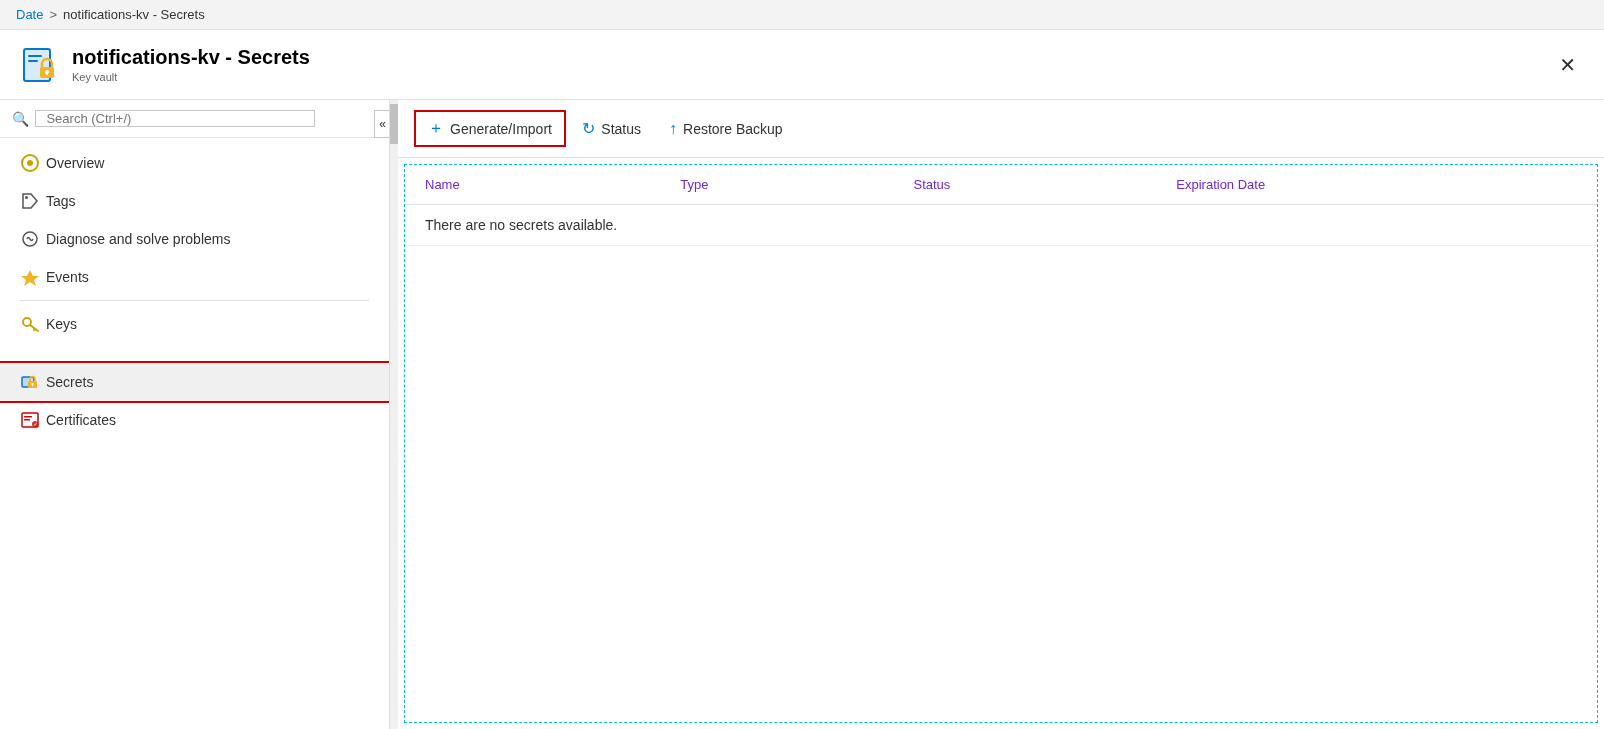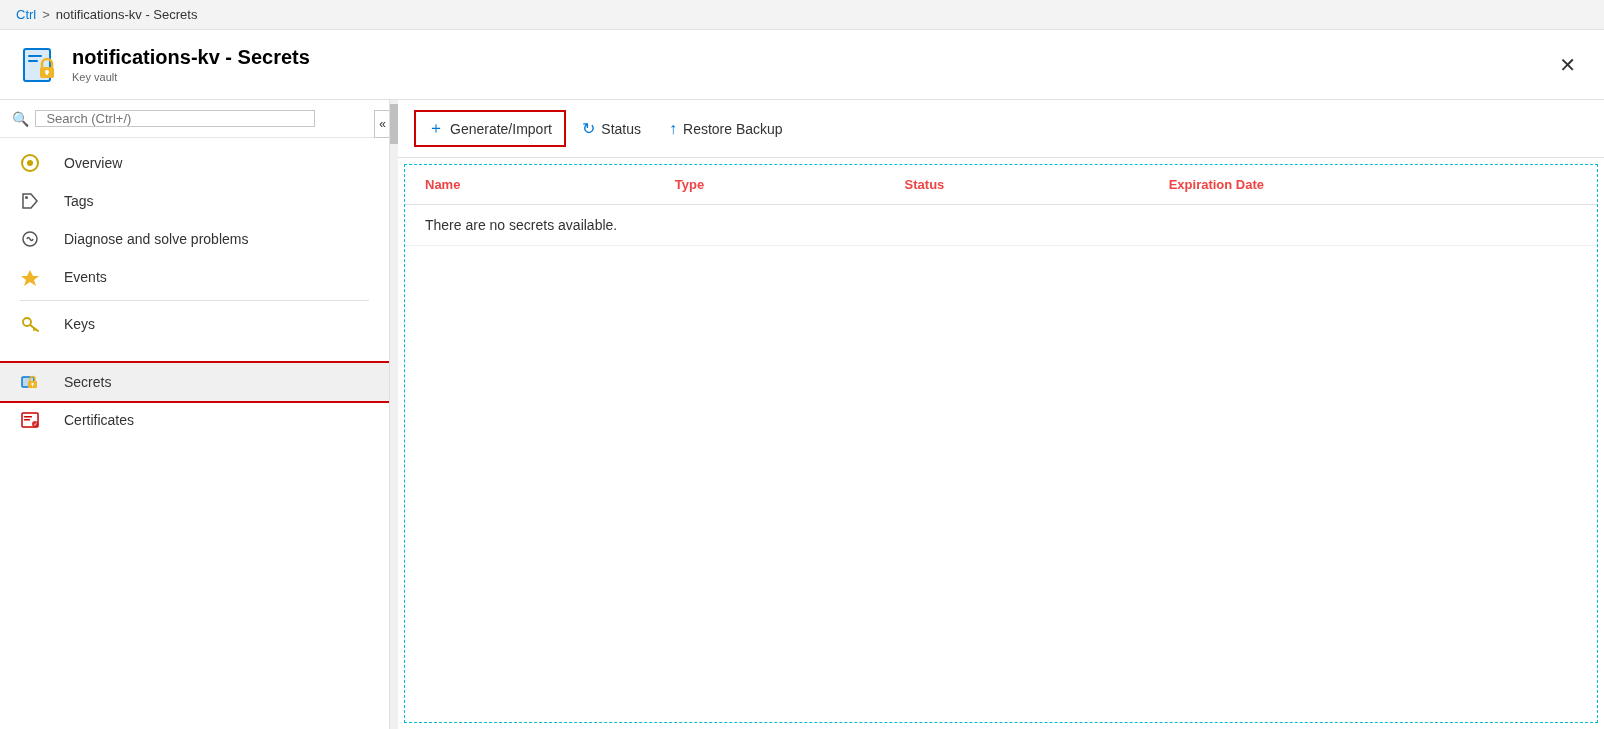--- a/index.html
+++ b/index.html
@@ -103,21 +103,21 @@
 
     .nav-section { padding: 6px 0; }
     .nav-section-divider {
       border: none;
       border-top: 1px solid #e0e0e0;
       margin: 4px 20px;
     }
     .nav-item {
       display: flex;
       align-items: center;
-      gap: 24px;
+      gap: 6px;
       padding: 9px 20px;
       cursor: pointer;
       font-size: 14px;
       color: #333;
       text-decoration: none;
     }
     .nav-item.active {
       background: #e8e8e8;
       outline: 2px solid #e00;
       margin-top: 20px;
@@ -170,23 +170,23 @@
       border: 1.5px dashed #00bcd4;
       margin: 6px;
     }
     .data-table {
       width: 100%;
       border-collapse: collapse;
     }
     .data-table th {
       text-align: left;
       padding: 12px 20px;
-      font-weight: 700;
+      font-weight: 400;
       font-size: 13px;
-      color: #ef4444;
+      color: #6d28d9;
       background: #fff;
       border-bottom: 1px solid #e0e0e0;
     }
     .data-table td {
       padding: 12px 20px;
       font-size: 14px;
       color: #333;
       border-bottom: 1px solid #f0f0f0;
     }
 
@@ -205,21 +205,21 @@
       width: 8px;
       height: 40px;
       background: #c0c0c0;
       margin-top: 4px;
     }
   </style>
 </head>
 <body>
 
 <div class="breadcrumb-bar">
-  <a href="#">Ctrl</a>
+  <a href="#">Date</a>
   <span class="breadcrumb-separator">&gt;</span>
   <span class="breadcrumb-current">notifications-kv - Secrets</span>
 </div>
 
 <div class="page-header">
   <div class="page-header-left">
     <div class="page-icon">
 
       <svg viewBox="0 0 36 36" xmlns="http://www.w3.org/2000/svg">
         <rect x="2" y="2" width="26" height="32" rx="2" fill="#0078d4" opacity="0.15"></rect>

